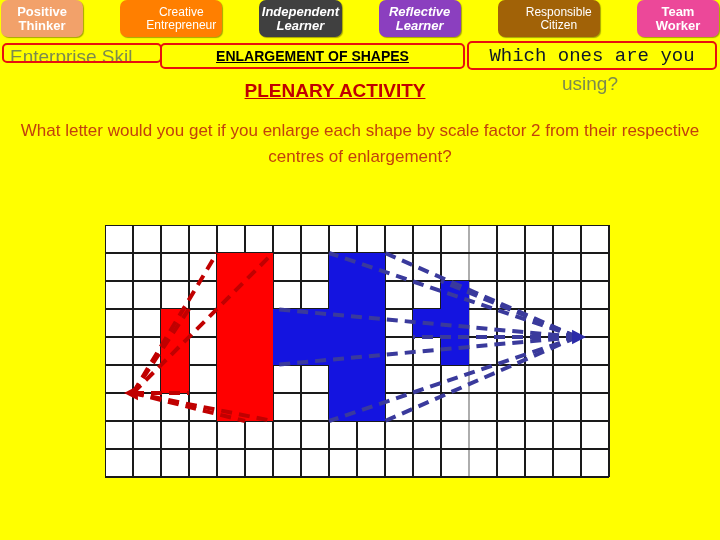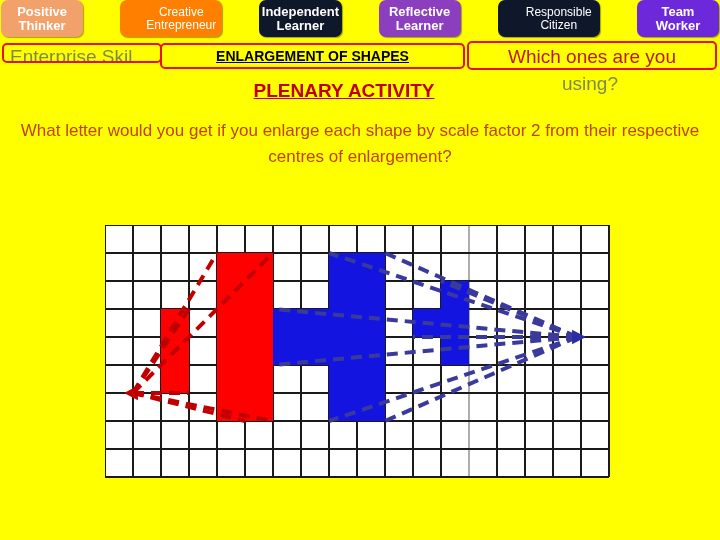--- a/index.html
+++ b/index.html
@@ -37,24 +37,24 @@
     line-height: 1.04;
     text-align: center;
     box-shadow: 1px 1px 1px rgba(0,0,0,0.35);
     overflow: hidden;
   }
   .skill-chip .l1, .skill-chip .l2 { display: block; white-space: nowrap; }
   .chip-bold { font-weight: bold; font-size: 13px; }
   .chip-reg  { font-weight: normal; font-size: 12px; padding-left: 20px; }
   .chip-0 { background: #F2A16A; }
   .chip-1 { background: #FF7F00; }
-  .chip-2 { background: #0f172a; }
-  .chip-3 { background: #8B3FBF; }
-  .chip-4 { background: #0f172a; }
-  .chip-5 { background: #6d28d9; }
+  .chip-2 { background: #404040; font-style: italic; }
+  .chip-3 { background: #8B3FBF; font-style: italic; }
+  .chip-4 { background: #a16207; }
+  .chip-5 { background: #ec4899; }
 
   
   #title-row {
     position: absolute;
     left: 0; top: 40px;
     width: 720px;
     height: 32px;
   }
   .redbox {
     position: absolute;
@@ -81,41 +81,41 @@
     color: #000000;
     font-size: 14px;
     font-weight: bold;
     text-decoration: underline;
   }
   #which-ones-box {
     left: 467px; top: 1px;
     width: 250px; height: 29px;
     line-height: 27px;
     text-align: center;
-    color: #b91c1c;
-    font-size: 19px;
+    color: #0f172a;
+    font-size: 19px;
+    font-family: Liberation Mono, monospace;
   }
   #using-text {
     position: absolute;
     left: 467px; top: 73px;
     width: 246px;
     text-align: center;
     color: #7C8A4E;
     font-size: 19px;
   }
   #plenary-activity {
     position: absolute;
     left: 0; top: 80px;
     width: 670px;
     text-align: center;
     color: #C00000;
     font-size: 19px;
     font-weight: bold;
     text-decoration: underline;
-    margin-left: 9px;
   }
 
   
   #question-text {
     position: absolute;
     left: 4px; top: 118px;
     width: 712px;
     text-align: center;
     color: #c2410c;
     font-size: 17px;

